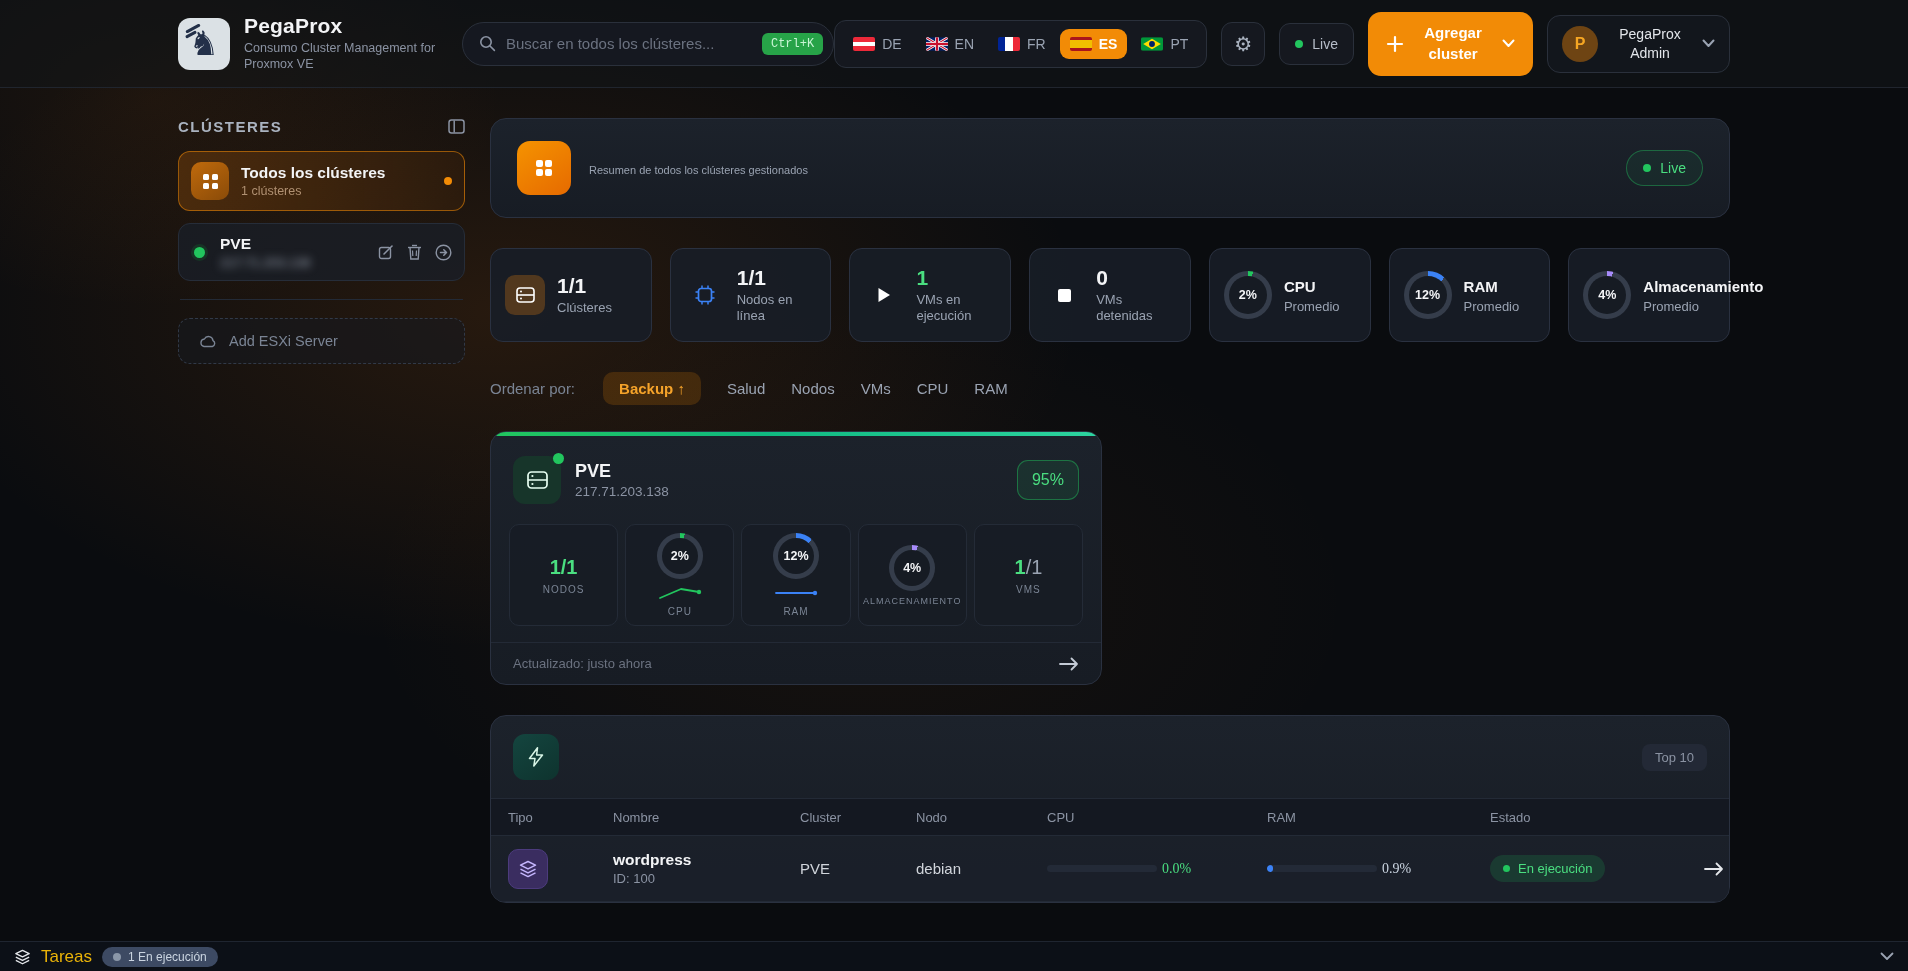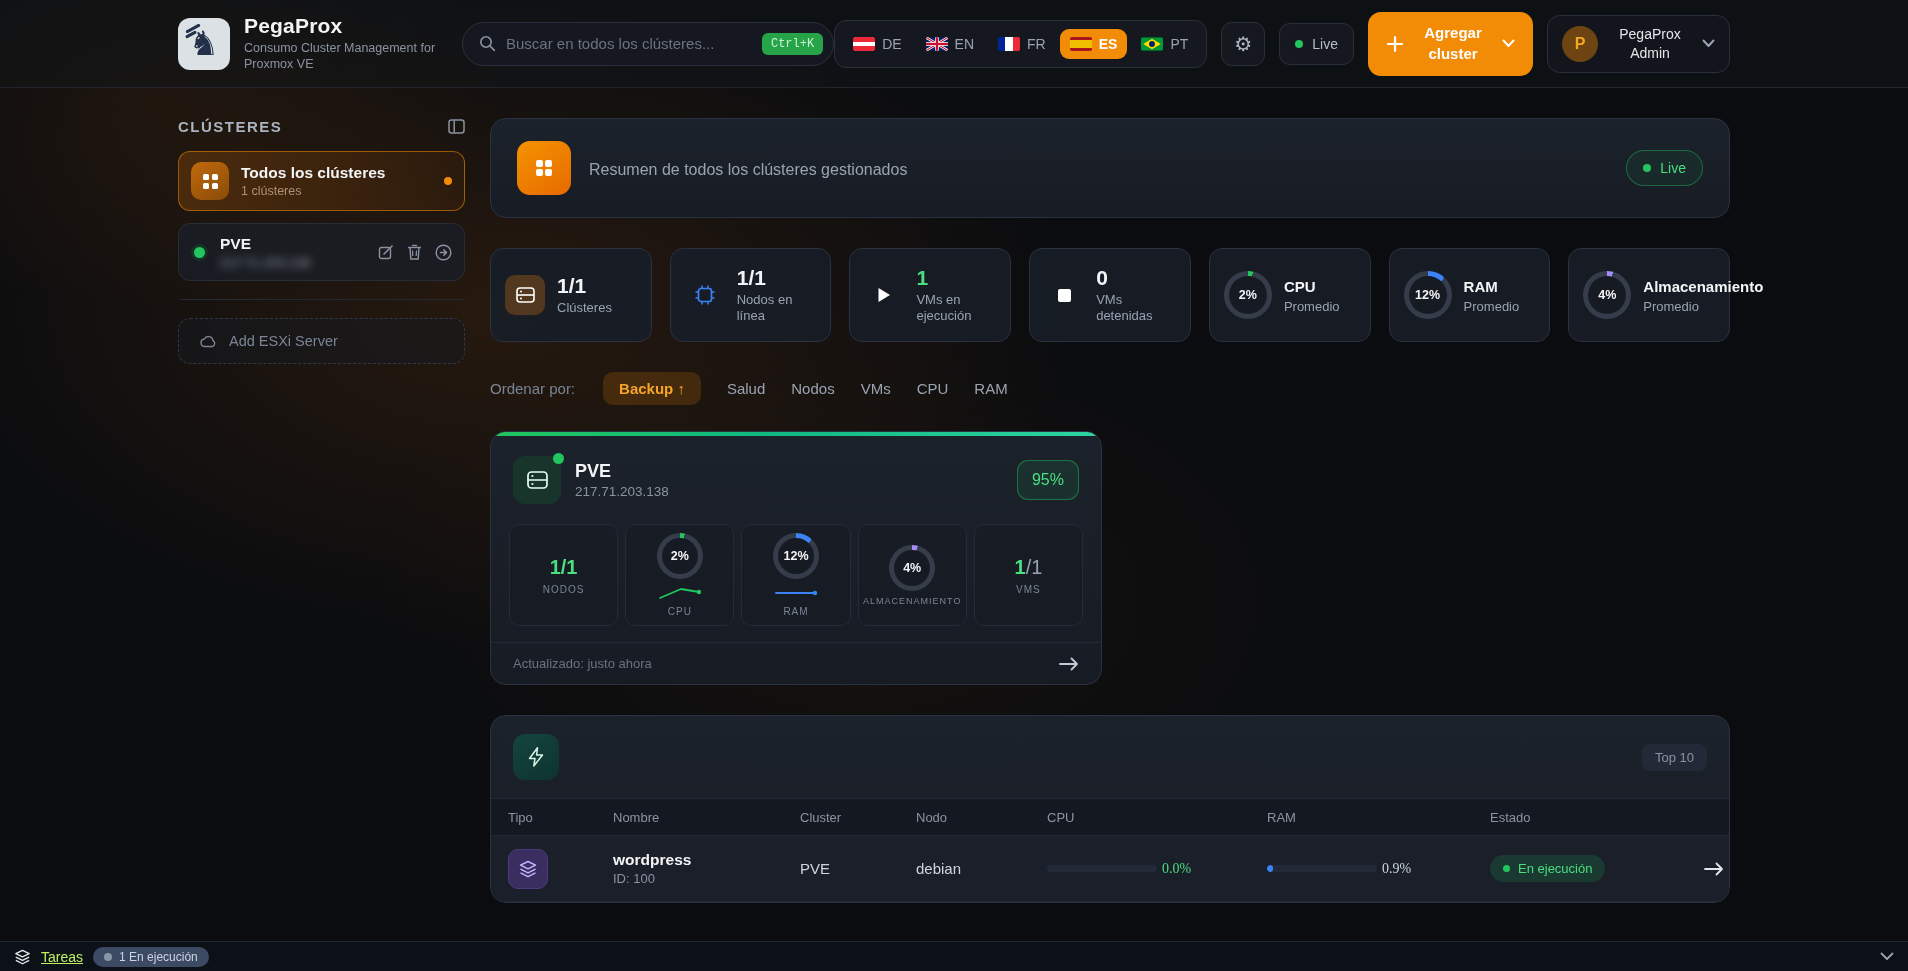--- a/index.html
+++ b/index.html
@@ -122,21 +122,21 @@
     background:linear-gradient(180deg,#1c222b,#171c24);
     border:1px solid #2a3140; border-radius:16px;
   }
   .overview-card { display:flex; align-items:center; padding:22px 26px; gap:18px; }
   .overview-icon {
     width:54px; height:54px; border-radius:13px;
     background:linear-gradient(145deg,#f59300,#e66a00);
     display:flex; align-items:center; justify-content:center; flex:none;
   }
   .overview-title { font-size:24px; font-weight:bold; color:#f5f6f8; }
-  .overview-sub { font-size:16px; color:#9aa3b2; margin-top:4px; }
+  .overview-sub { font-size:11px; color:#9aa3b2; margin-top:4px; }
   .live-pill {
     margin-left:auto; display:flex; align-items:center; gap:9px;
     border:1px solid rgba(34,197,94,0.4); background:rgba(34,197,94,0.07);
     color:#4ade80; font-size:14px; padding:9px 16px; border-radius:999px;
   }
   
   .stats-row { display:flex; gap:18px; margin-top:30px; }
   .stat-card {
     flex:1; min-width:0; background:rgba(24,29,38,0.92); border:1px solid #2a3140;
     border-radius:13px; padding:16px 14px; display:flex; align-items:center; gap:12px; min-height:94px;
@@ -229,21 +229,21 @@
     display:inline-flex; align-items:center; gap:8px; background:rgba(34,197,94,0.16);
     color:#4ade80; font-size:13px; padding:6px 13px; border-radius:999px;
   }
   .status-pill .dot { width:7px; height:7px; }
   .row-arrow { justify-self:end; color:#e5e7eb; }
   
   .taskbar {
     position:absolute; left:0; right:0; bottom:0; height:30px; background:rgba(13,17,24,0.95);
     border-top:1px solid #1f2530; display:flex; align-items:center; gap:10px; padding:0 14px;
   }
-  .taskbar-label { font-size:14px; color:#bef264;text-decoration:underline; }
+  .taskbar-label { font-size:17px; color:#eab308; }
   .task-badge {
     display:flex; align-items:center; gap:7px; background:#3d4a63; color:#cbd5e1;
     font-size:12px; padding:3px 11px; border-radius:999px;
   }
   .task-badge .gray-dot { width:8px; height:8px; border-radius:50%; background:#8b97a8; }
   .taskbar .chev { margin-left:auto; color:#9aa3b2; }
   svg { display:block; }
 </style>
 </head>
 <body>

